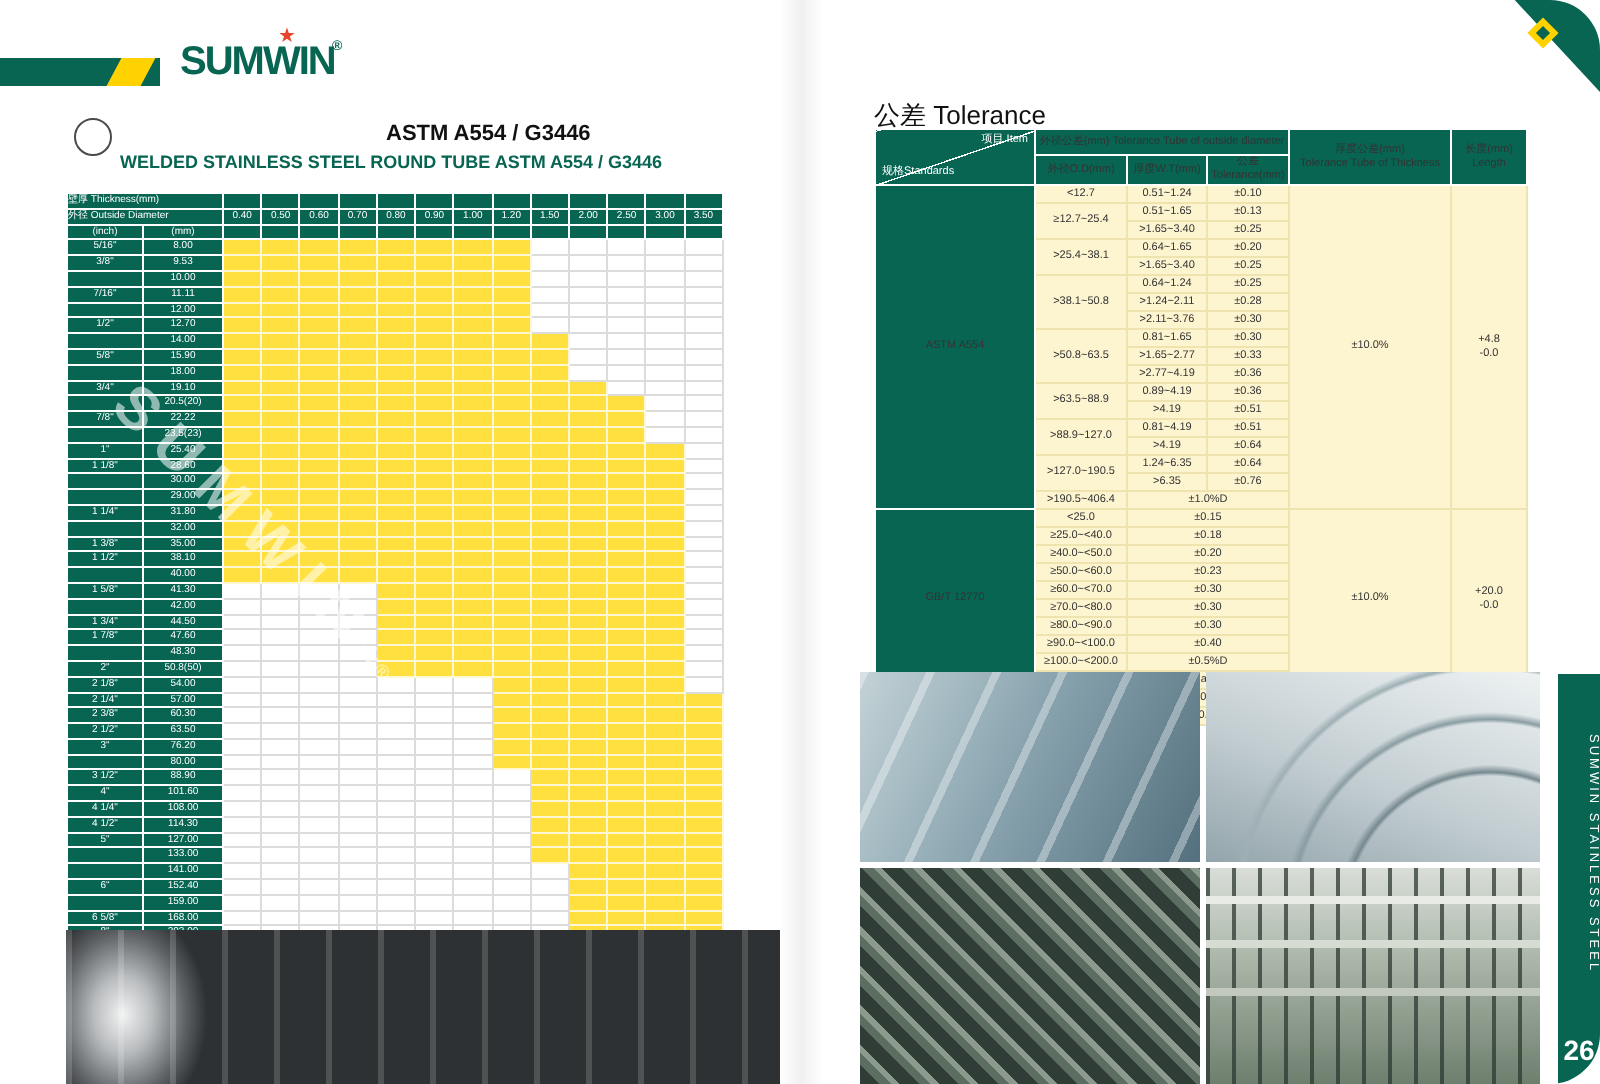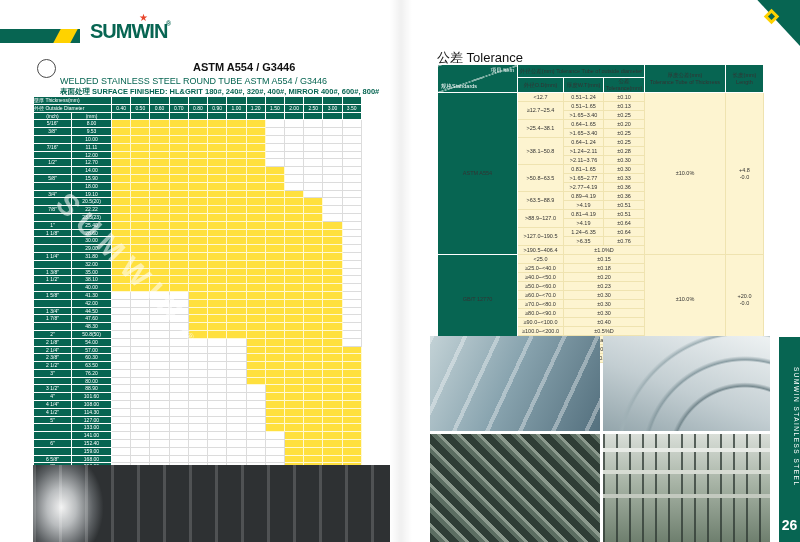--- a/index.html
+++ b/index.html
@@ -1,31 +1,31 @@
 <!DOCTYPE html>
 <html><head>
 <meta charset="utf-8">
 <style>
   html,body{margin:0;padding:0;background:#ffffff;}
   .sheet{position:relative;width:800px;height:542px;background:#fff;overflow:hidden;
-         font-family:"Liberation Sans",sans-serif;}
+         font-family:"Liberation Sans",sans-serif;border-radius:25px;}
   
   .brand-band{position:absolute;left:0;top:29px;width:80px;height:14px;background:#076552;}
   .band-accent{position:absolute;left:57px;top:29px;width:17px;height:14px;background:#ffd200;
                transform:skewX(-28deg);}
   .logo{position:absolute;left:90px;top:20px;color:#076552;font-weight:bold;
         font-size:20px;letter-spacing:-1px;}
   .logo-star{position:absolute;left:139px;top:12px;color:#e8452c;font-size:10px;}
   .logo-reg{position:absolute;left:166px;top:20px;color:#076552;font-size:7px;font-weight:bold;}
   
   .title-circle{position:absolute;left:37px;top:59px;width:17px;height:17px;border:1.6px solid #4a4a4a;
                 border-radius:50%;background:#fff;}
   .title-cn{position:absolute;left:60px;top:56px;font-size:16px;font-weight:bold;color:#111;}
   .title-std{position:absolute;left:193px;top:61px;font-size:11px;font-weight:bold;color:#111;}
-  .title-en{position:absolute;left:60px;top:76px;font-size:9px;font-weight:normal;color:#076552;text-align:center;}
+  .title-en{position:absolute;left:60px;top:76px;font-size:9px;font-weight:bold;color:#076552;text-align:center;}
   .title-surface{position:absolute;left:60px;top:87px;font-size:7.5px;font-weight:bold;color:#076552;}
   
   .size-wrap{position:absolute;left:33px;top:96px;width:328px;}
   table.size-tbl{border-collapse:collapse;table-layout:fixed;width:328px;}
   table.size-tbl td{padding:0;text-align:center;overflow:hidden;white-space:nowrap;
                     font-size:5px;line-height:6.8px;height:6.8px;}
   td.g{background:#076552;color:#fff;border:0.5px solid rgba(255,255,255,.55);}
   td.ghead{background:#076552;color:#fff;border:0.5px solid rgba(255,255,255,.55);
            font-size:5.5px;height:7px;line-height:7px;}
   td.y{background:#ffe03e;border:0.5px solid rgba(255,248,200,.8);}
@@ -100,21 +100,20 @@
 
   <div class="brand-band"></div>
   <div class="band-accent"></div>
   <div class="logo">SUMWIN</div>
   <div class="logo-star">★</div>
   <div class="logo-reg">®</div>
 
   <div class="title-circle"></div>
   <div class="title-std">ASTM A554 / G3446</div>
   <div class="title-en">WELDED STAINLESS STEEL ROUND TUBE ASTM A554 / G3446</div>
-  <div class="title-surface">表面处理 SURFACE FINISHED: HL&amp;GRIT 180#, 240#, 320#, 400#, MIRROR 400#, 600#, 800#</div>
 
   <div class="size-wrap" id="size-wrap">
       <table class="size-tbl">
         <colgroup>
           <col style="width: 38px;">
           <col style="width: 40px;">
           <col style="width: 19.2308px;">
           <col style="width: 19.2308px;">
           <col style="width: 19.2308px;">
           <col style="width: 19.2308px;">

